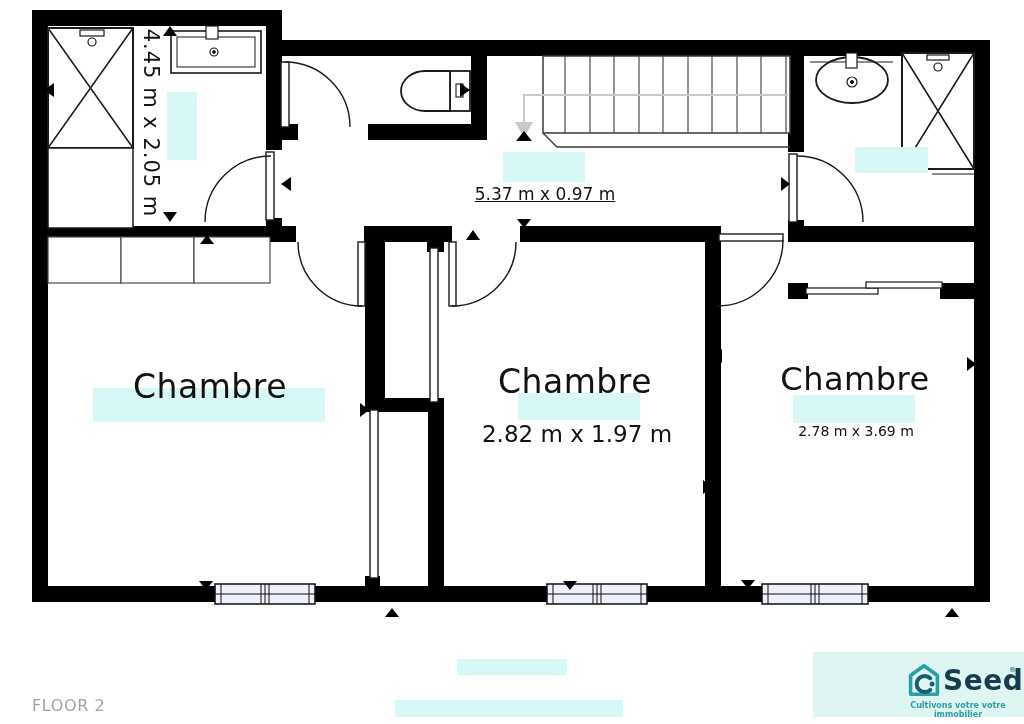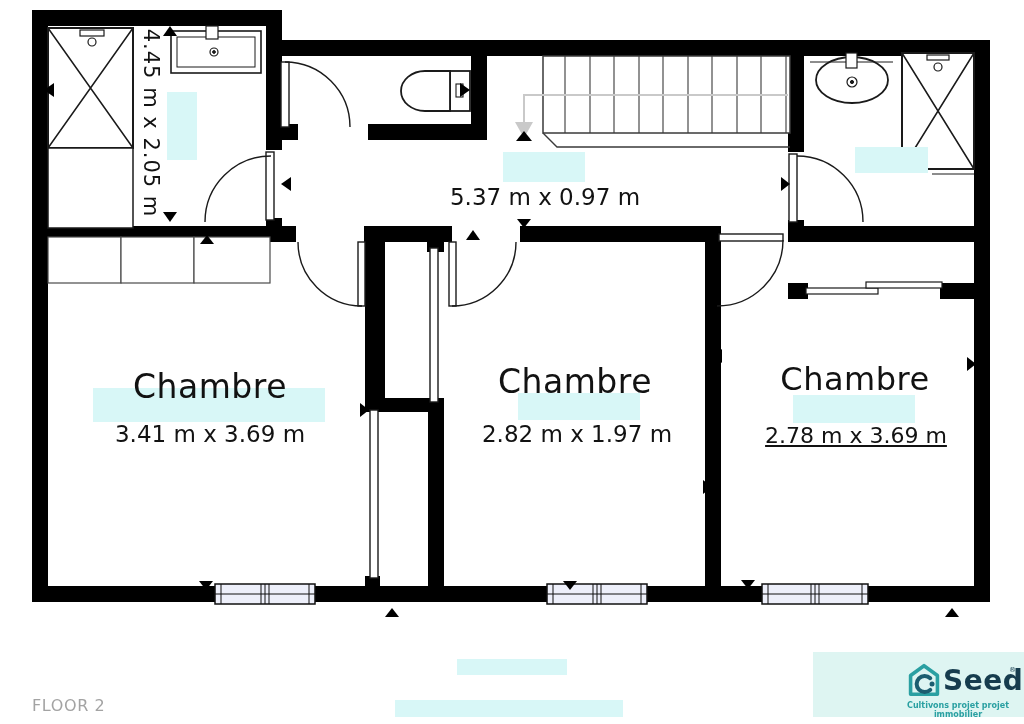--- a/index.html
+++ b/index.html
@@ -3,21 +3,21 @@
 <meta charset="utf-8">
 <style>
   html,body{margin:0;padding:0;background:#fff;}
   .page{position:relative;width:1024px;height:724px;background:#fff;overflow:hidden;
         font-family:"DejaVu Sans",sans-serif;color:#111;}
   .plan-svg{position:absolute;left:0;top:0;}
   .hl{position:absolute;background:var(--hl,#d8f7f7);z-index:1;}
   .lbl{position:absolute;z-index:2;text-align:center;white-space:nowrap;color:#121212;}
   .room-name{font-size:33px;letter-spacing:.5px;}
   .room-dims{font-size:23px;}
-  .hall-dims{font-size:23px;}
+  .hall-dims{font-size:17px;text-decoration:underline;}
   .vert-dims{font-size:21px;transform:rotate(90deg);transform-origin:center;letter-spacing:1px;}
   .footer-line{font-size:11px;color:#1c1c1c;}
   .floor-label{position:absolute;left:32px;top:696px;font-size:16px;letter-spacing:.6px;
                color:var(--graylbl,#a3a3a3);z-index:2;}
   .brand{position:absolute;left:813px;top:652px;width:211px;height:65px;
          background:var(--brandbg,#def5f2);z-index:2;}
   .brand-name{position:absolute;left:130px;top:12px;font-size:28px;font-weight:bold;
               color:var(--branddark,#163c4e);letter-spacing:.5px;}
   .brand-mark{position:absolute;left:196px;top:14px;font-size:7px;color:var(--branddark,#163c4e);}
   .brand-tagline{position:absolute;left:82px;top:49px;width:126px;text-align:center;
@@ -194,35 +194,34 @@
   <div class="hl" style="left:518px;top:393px;width:122px;height:27px;"></div>
   <div class="hl" style="left:793px;top:395px;width:122px;height:28px;"></div>
   <div class="hl" style="left:457px;top:659px;width:110px;height:16px;"></div>
   <div class="hl" style="left:395px;top:700px;width:228px;height:17px;"></div>
 
   <div class="lbl vert-dims" style="left:55px;top:110px;width:190px;height:26px;">4.45 m x 2.05 m</div>
 
   <div class="lbl hall-dims" style="left:440px;top:184px;width:210px;">5.37 m x 0.97 m</div>
 
   <div class="lbl room-name" style="left:85px;top:367px;width:250px;">Chambre</div>
-  <div class="lbl room-dims" style="left:85px;top:421px;width:250px;">3.41 m x 3.69 m</div>
 
   <div class="lbl room-name" style="left:450px;top:362px;width:250px;">Chambre</div>
   <div class="lbl room-dims" style="left:452px;top:421px;width:250px;">2.82 m x 1.97 m</div>
 
   <div class="lbl room-name" style="left:730px;top:360px;width:250px;font-size:32px;">Chambre</div>
-  <div class="lbl room-dims" style="left:731px;top:423px;width:250px;font-size:22px;text-decoration:underline;">2.78 m x 3.69 m</div>
+  <div class="lbl room-dims" style="left:731px;top:423px;width:250px;font-size:14px;">2.78 m x 3.69 m</div>
 
 
   <div class="floor-label">FLOOR 2</div>
 
   <div class="brand">
     <svg class="house-icon" width="34" height="38" viewBox="0 0 38 40">
       <path d="M4 15 L19 4 L34 15 V36 H4 Z" fill="none" stroke="var(--teal,#2aa0a2)" stroke-width="4" stroke-linejoin="round"></path>
       <path d="M26 18 A9 9 0 1 0 26 31" fill="none" stroke="var(--swirl,#1c5e70)" stroke-width="4.5" stroke-linecap="round"></path>
       <circle cx="28" cy="24.5" r="2.8" fill="var(--swirl,#1c5e70)"></circle>
     </svg>
     <span class="brand-name">Seeds</span>
     <span class="brand-mark">®</span>
-    <div class="brand-tagline">Cultivons projet projet immobilier</div>
+    <div class="brand-tagline">Cultivons votre votre immobilier</div>
   </div>
 
 </div>
 
 </body></html>

